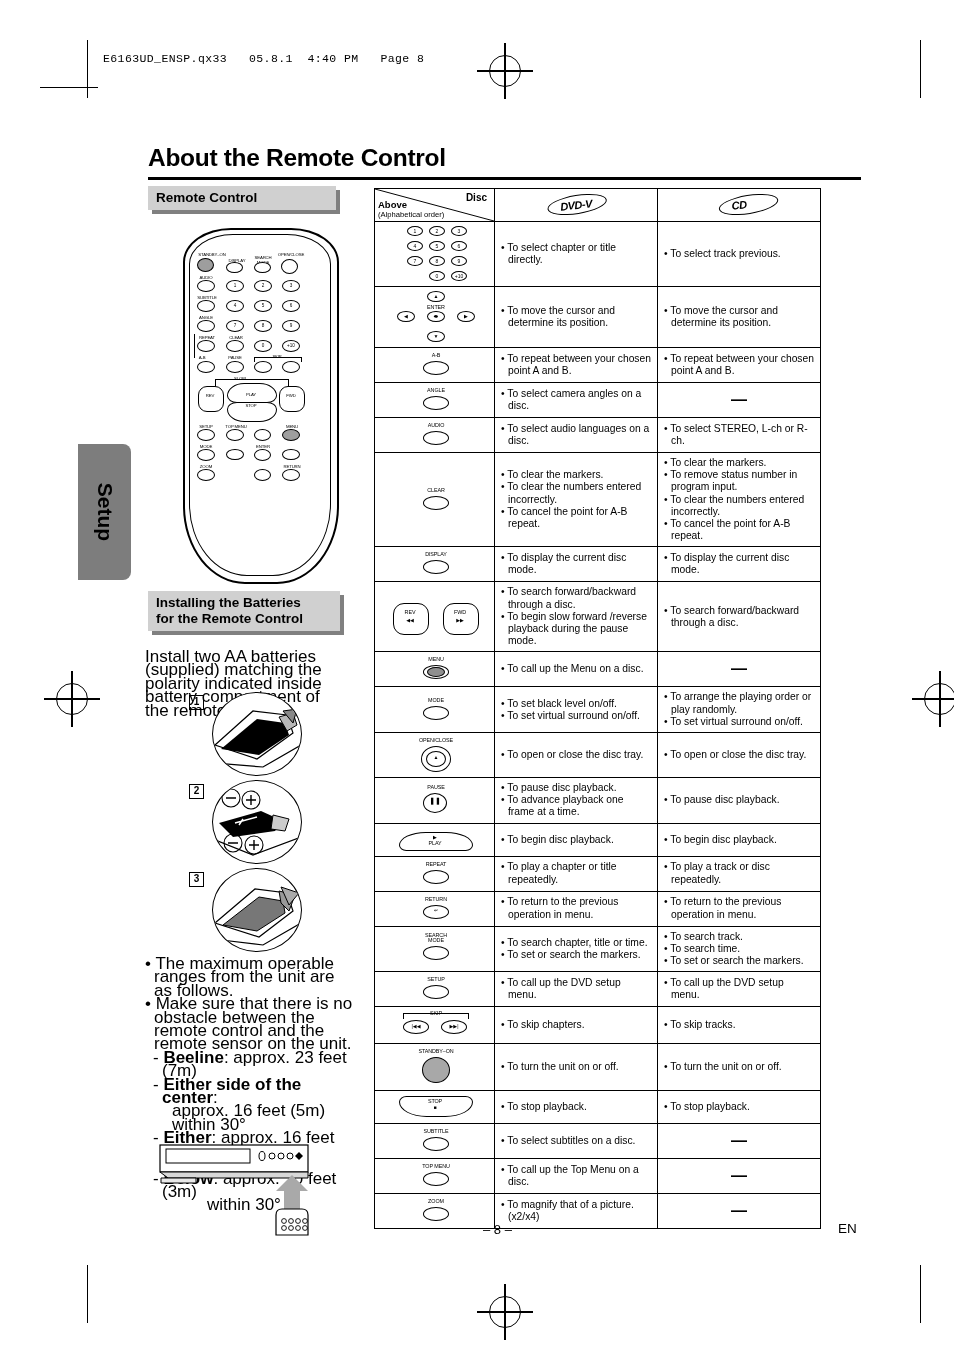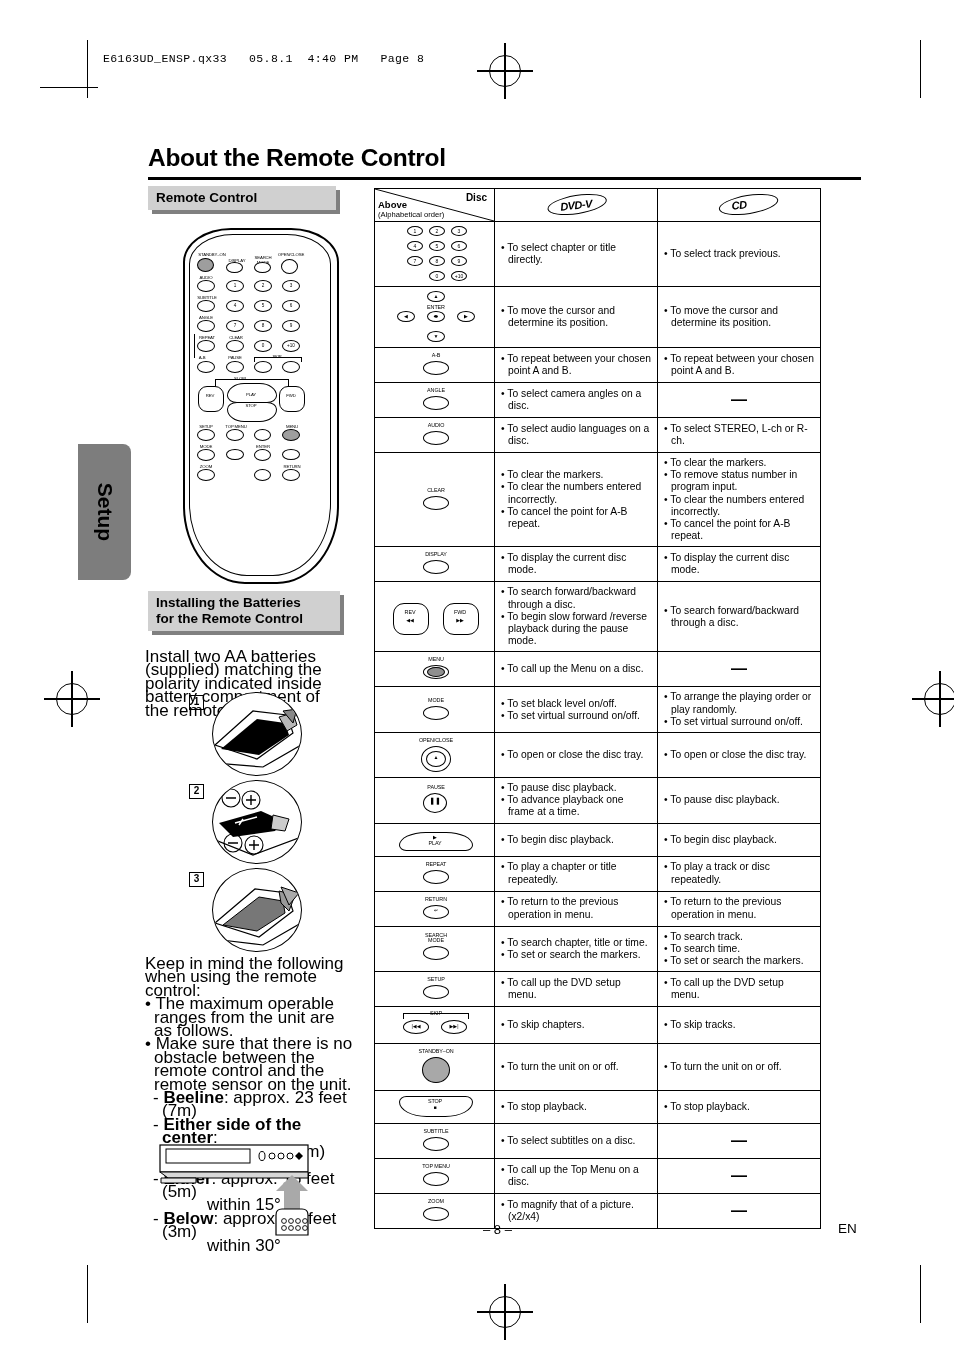--- a/index.html
+++ b/index.html
@@ -259,21 +259,20 @@
   <svg width="88" height="82" viewBox="0 0 88 82">
     <path d="M2 54 L42 20 L74 24 L80 42 L46 68 Z" fill="none" stroke="#000" stroke-width="1.2"></path>
     <path d="M10 56 L46 28 L70 32 L72 44 L44 62 Z" fill="#777" stroke="#000" stroke-width="1"></path>
     <path d="M66 22 L82 26 L76 42 L68 34 Z" fill="#999" stroke="#000" stroke-width="1"></path>
     <path d="M68 18 L86 24 L76 36 Z" fill="#aaa" stroke="#000" stroke-width="1"></path>
     <path d="M0 70 L50 76 L88 54" fill="none" stroke="#000" stroke-width="1.2"></path>
   </svg>
 </div>
 
 <div class="ltext" style="left:145px;top:957px;width:212px;">
-  <p>Keep in mind the following when using the remote control:</p>
   <p class="hang">• <span>The maximum operable ranges from the unit are as follows.</span></p>
   <p class="hang">• <span>Make sure that there is no obstacle between the remote control and the remote sensor on the unit.</span></p>
   <p class="hang2">- <b>Beeline</b><span>: approx. 23 feet (7m)</span></p>
   <p class="hang2">- <b>Either side of the center</b><span>:</span></p>
   <p class="ind">approx. 16 feet (5m) within 30°</p>
   <p class="hang2">- <b>Either</b><span>:  approx. 16 feet (5m)</span></p>
   <p class="ind" style="padding-left:62px;">within 15°</p>
   <p class="hang2">- <b>Below</b><span>:  approx. 10 feet (3m)</span></p>
   <p class="ind" style="padding-left:62px;">within 30°</p>
 </div>

